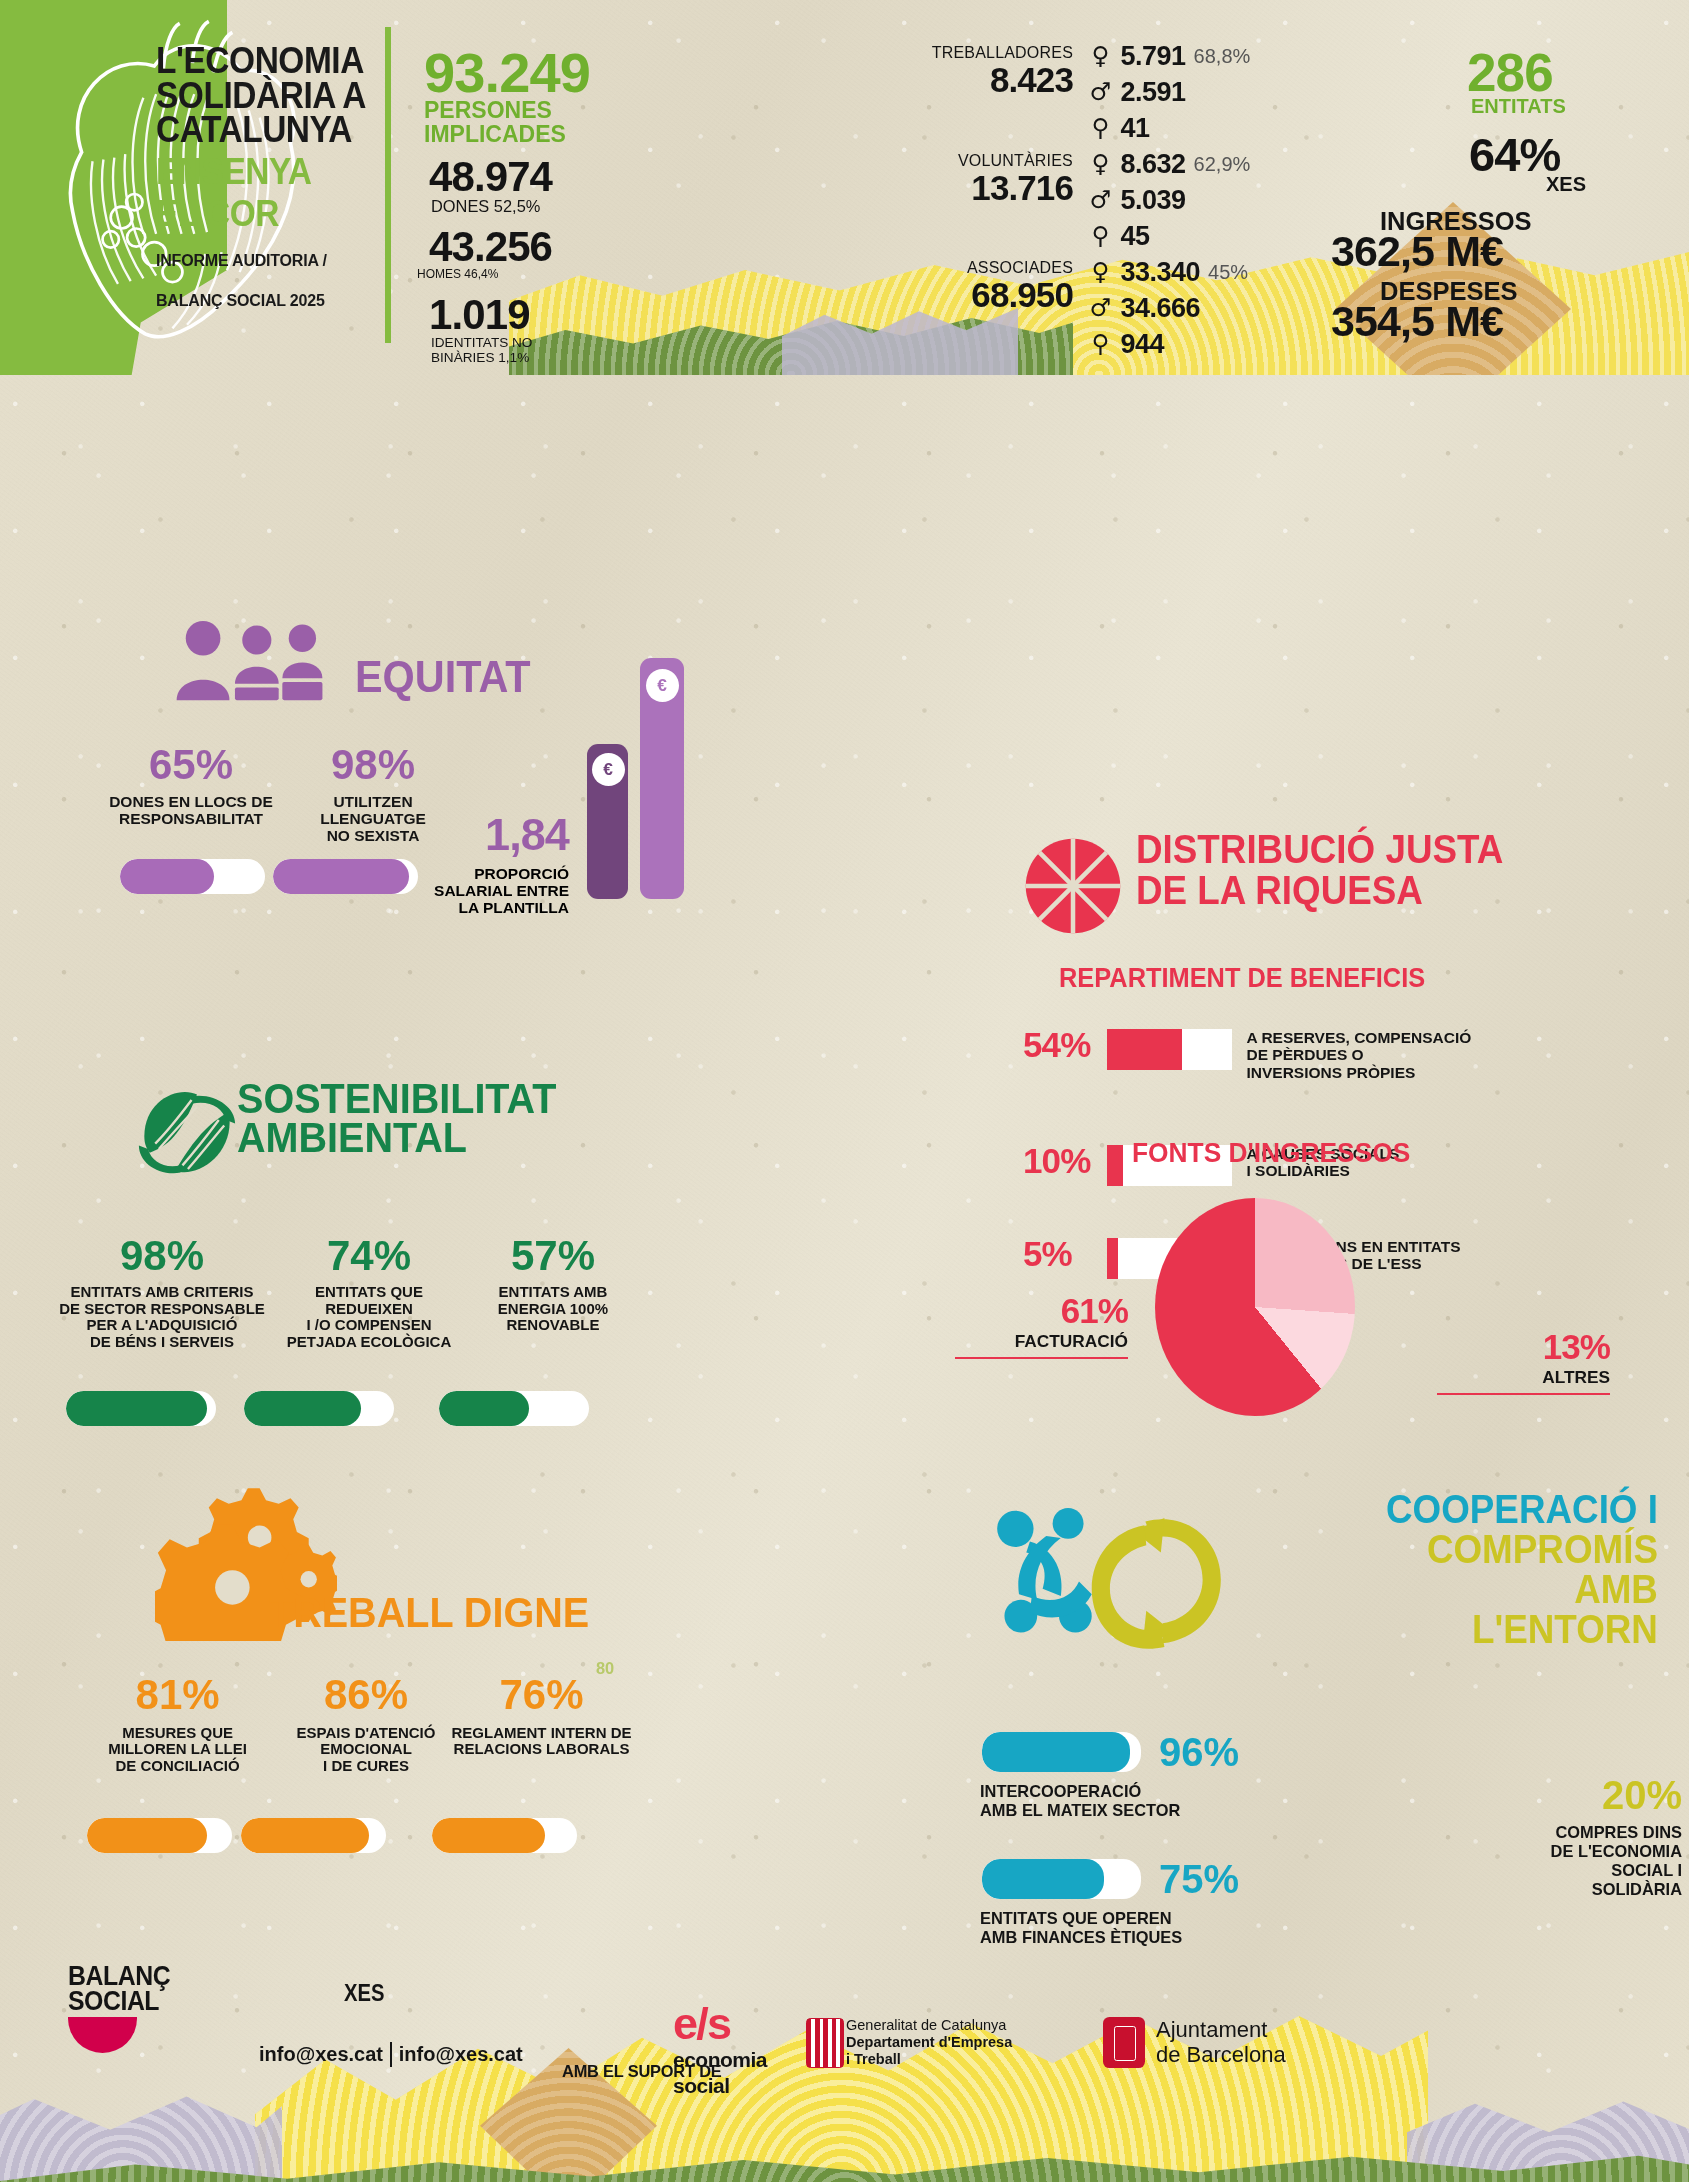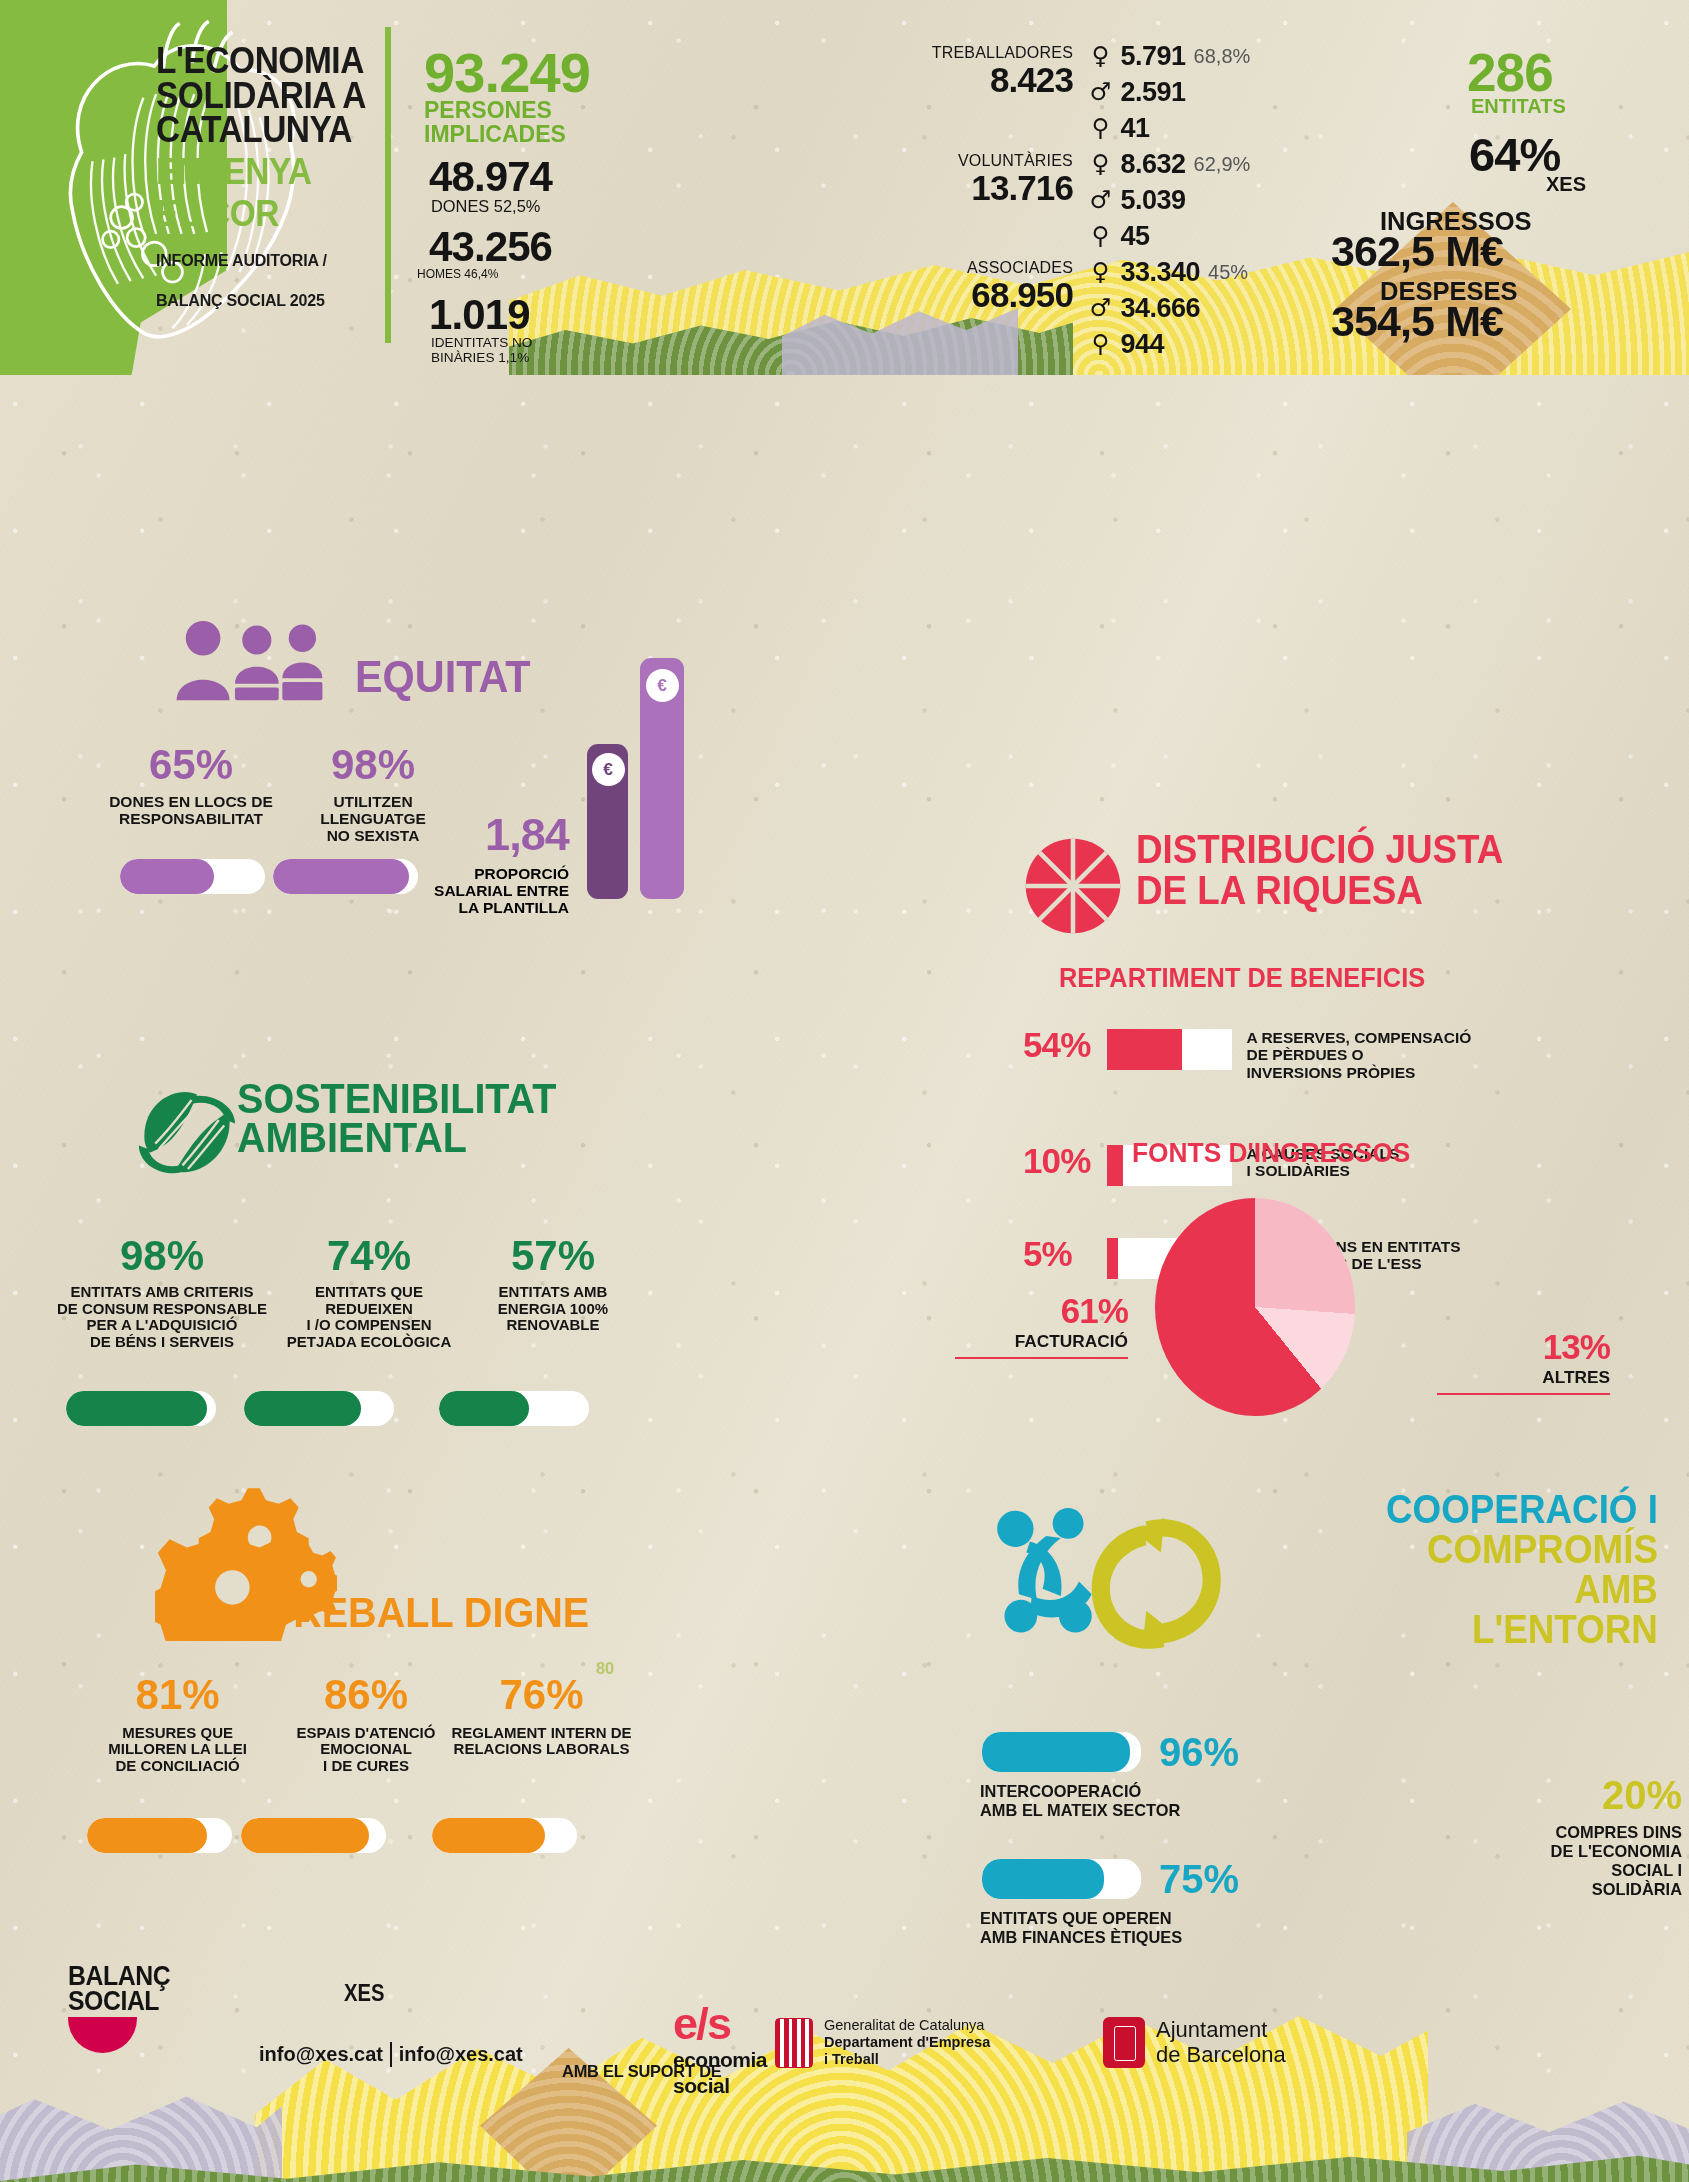--- a/index.html
+++ b/index.html
@@ -219,21 +219,21 @@
   .bs-logo { position:absolute; left:68px; top:1964px; }
   .bs-txt { font-size:27px; font-weight:bold; line-height:.94; letter-spacing:-0.5px; color:#141414; transform:scaleX(.92); transform-origin:left top; }
   .bs-dot { width:69px; height:36px; background:#d1004b; border-radius:0 0 69px 69px; margin-top:1.8px; }
   .xes-lbl { position:absolute; left:344px; top:1980px; font-size:23px; font-weight:bold; color:#141414; transform:scaleX(.88); transform-origin:left center; }
   .xes-mails { position:absolute; left:259px; top:2042px; font-size:20px; font-weight:bold; color:#141414; display:flex; gap:7px; align-items:center; }
   .divider-v { width:1.8px; height:24.5px; background:#141414; }
   .amb-sup { position:absolute; left:562px; top:2062px; font-size:16.4px; font-weight:bold; color:#141414; letter-spacing:-0.2px; }
   .es-logo { position:absolute; left:673px; top:2005px; }
   .es-mark { font-size:45px; font-weight:bold; color:#e8344e; line-height:.85; letter-spacing:-1.8px; }
   .es-txt { font-size:21px; font-weight:bold; color:#141414; line-height:1.0; margin-top:5.5px; letter-spacing:-0.5px; }
-  .gen-logo { position:absolute; left:775px; top:2017px; display:flex; gap:11px; align-items:center; }
+  .gen-logo { position:absolute; left:806px; top:2017px; display:flex; gap:2px; align-items:center; }
   .gen-shield { width:38px; height:50px; border-radius:4.5px; background:#c8102e;
      background-image: repeating-linear-gradient(90deg,#c8102e 0 4.5px,#fff 4.5px 8.2px); border:1.8px solid #c8102e; }
   .gen-txt1 { font-size:14.5px; color:#141414; line-height:1.18; }
   .gen-txt2 { font-size:14.5px; font-weight:bold; color:#141414; line-height:1.18; }
   .aj-logo { position:absolute; left:1103px; top:2017px; display:flex; gap:11px; align-items:center; }
   .aj-shield { width:42px; height:51px; border-radius:6.4px; background:#c8102e; position:relative; }
   .aj-shield:after { content:""; position:absolute; left:11px; top:9px; width:20px; height:33px; border:1.8px solid #fff; border-radius:2.7px; }
   .aj-txt { font-size:22px; color:#141414; line-height:1.1; }
 </style>
 </head>
@@ -460,21 +460,21 @@
   </div>
   <div class="sec-title so-title">
     <div>SOSTENIBILITAT</div>
     <div>AMBIENTAL</div>
   </div>
 
   <div class="so-col" style="left:-9px;">
     <div class="so-pct">98%</div>
     <div class="so-cap cap">
       <div>ENTITATS AMB CRITERIS</div>
-      <div>DE CONSUM RESPONSABLE</div>
+      <div>DE SECTOR RESPONSABLE</div>
       <div>PER A L'ADQUISICIÓ</div>
       <div>DE BÉNS I SERVEIS</div>
     </div>
   </div>
   <div class="so-col" style="left:198px;">
     <div class="so-pct">74%</div>
     <div class="so-cap cap">
       <div>ENTITATS QUE</div>
       <div>REDUEIXEN</div>
       <div>I /O COMPENSEN</div>

